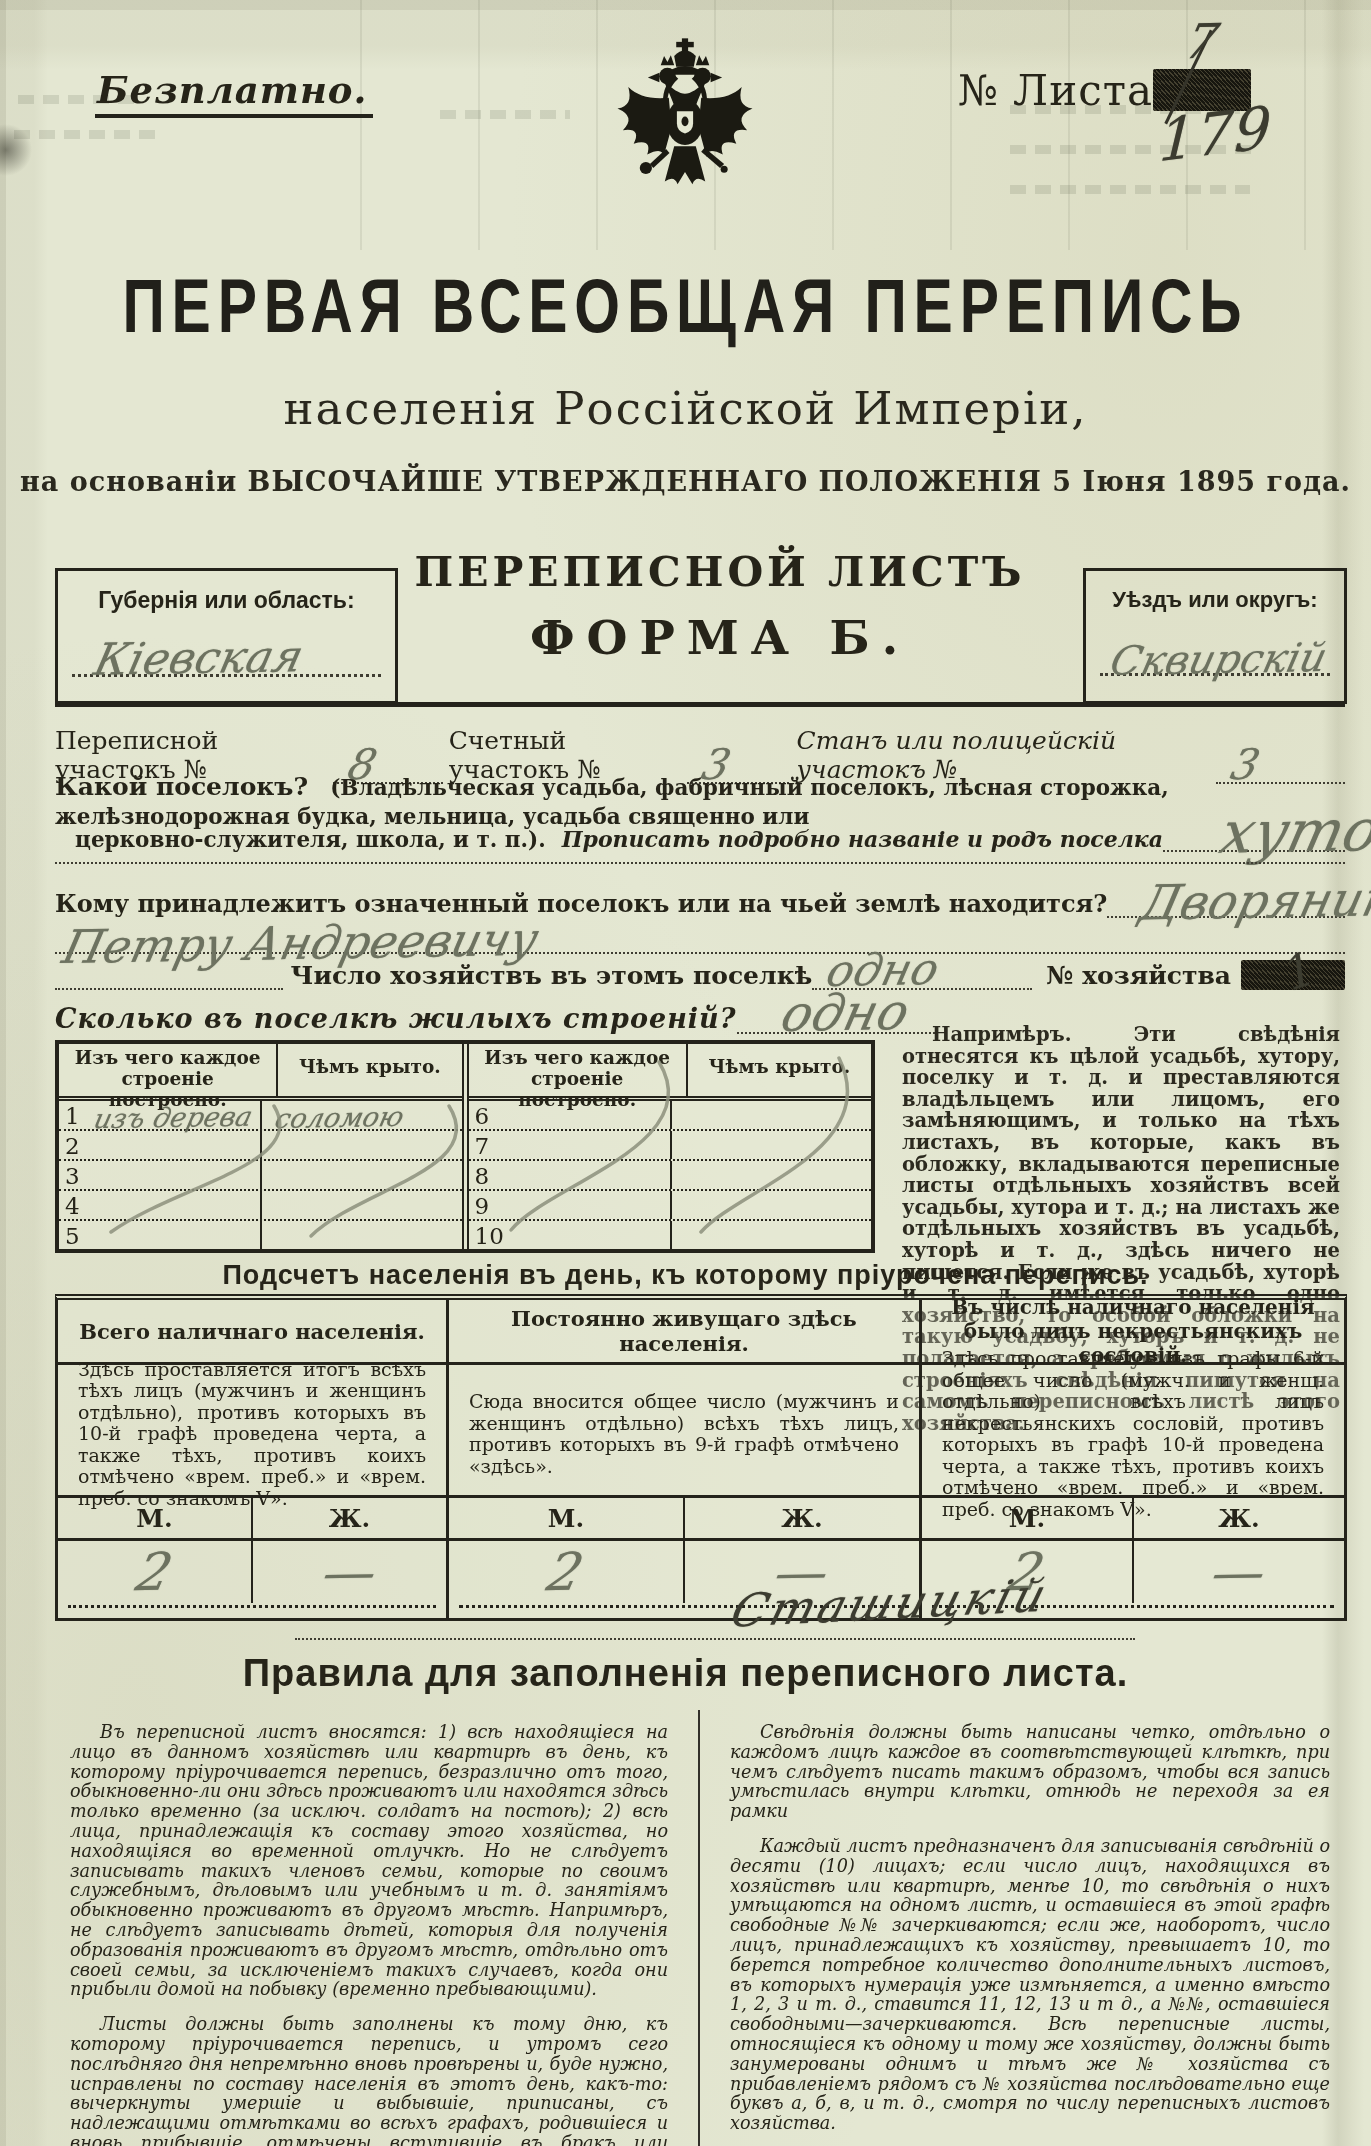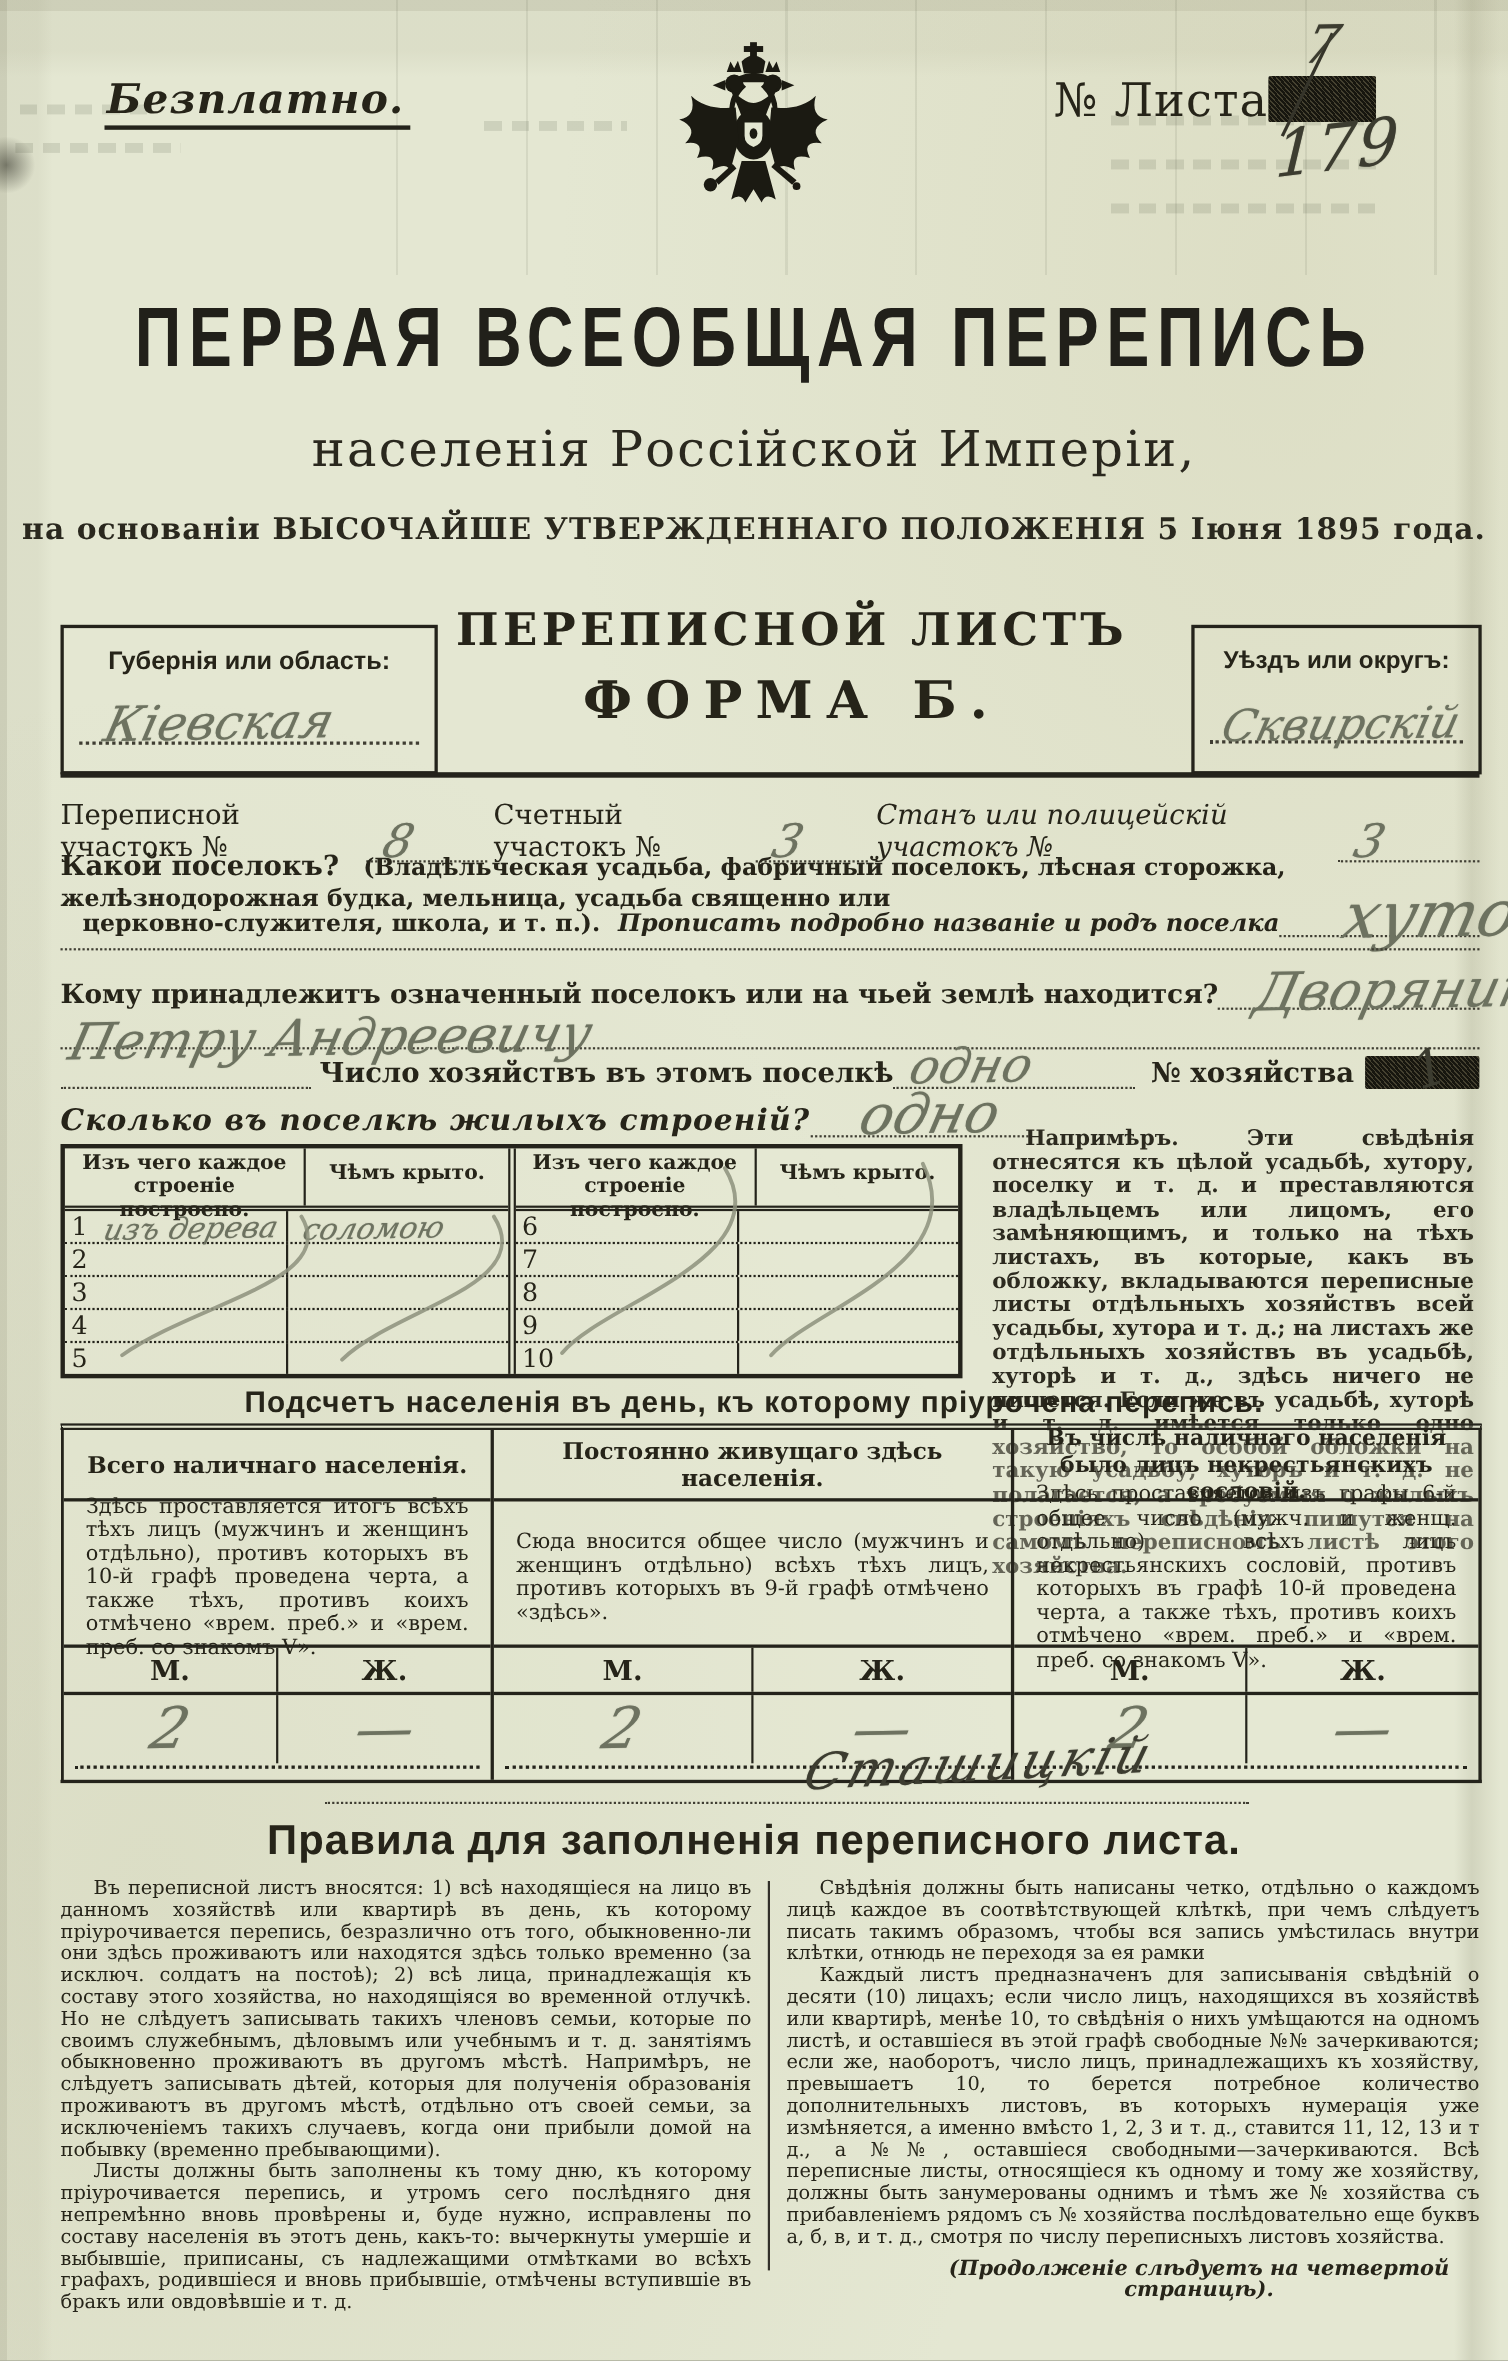--- a/index.html
+++ b/index.html
@@ -95,21 +95,21 @@
   .gvals div{flex:1;display:flex;align-items:center;justify-content:center;}
   .gvals div + div{border-left:2px solid #24231b;}
   .gvals .hw{font-size:52px;}
   .gdot{margin:2px 10px 6px;border-top:3px dotted #24231b;height:4px;}
   
   .sig .hw{position:absolute;left:440px;top:-26px;font-size:46px;letter-spacing:3px;transform:skewX(-18deg) rotate(-3deg);}
   .rtitle{font-family:"Liberation Sans",sans-serif;font-weight:bold;font-size:38px;letter-spacing:1px;}
   .rules{display:flex;}
   .rcol{width:628px;font-size:17.6px;line-height:19.8px;text-align:justify;}
   .rdiv{width:0;border-left:2px solid #32302a;margin:2px 15px 40px 15px;}
-  .rcol p{margin:0;text-indent:30px;}
+  .rcol p{margin:15px;text-indent:30px;font-style:italic;}
   .rcont{font-style:italic;font-weight:bold;font-size:19px;text-align:center;margin-top:8px;padding-left:120px;}
   .eagle-svg{display:block;}
 </style>
 </head>
 <body>
 
 <div id="page">
   <div class="vlines"></div>
   <div class="bleeddash" style="left:18px;top:95px;width:120px;"></div>
   <div class="bleeddash" style="left:14px;top:130px;width:150px;"></div>

